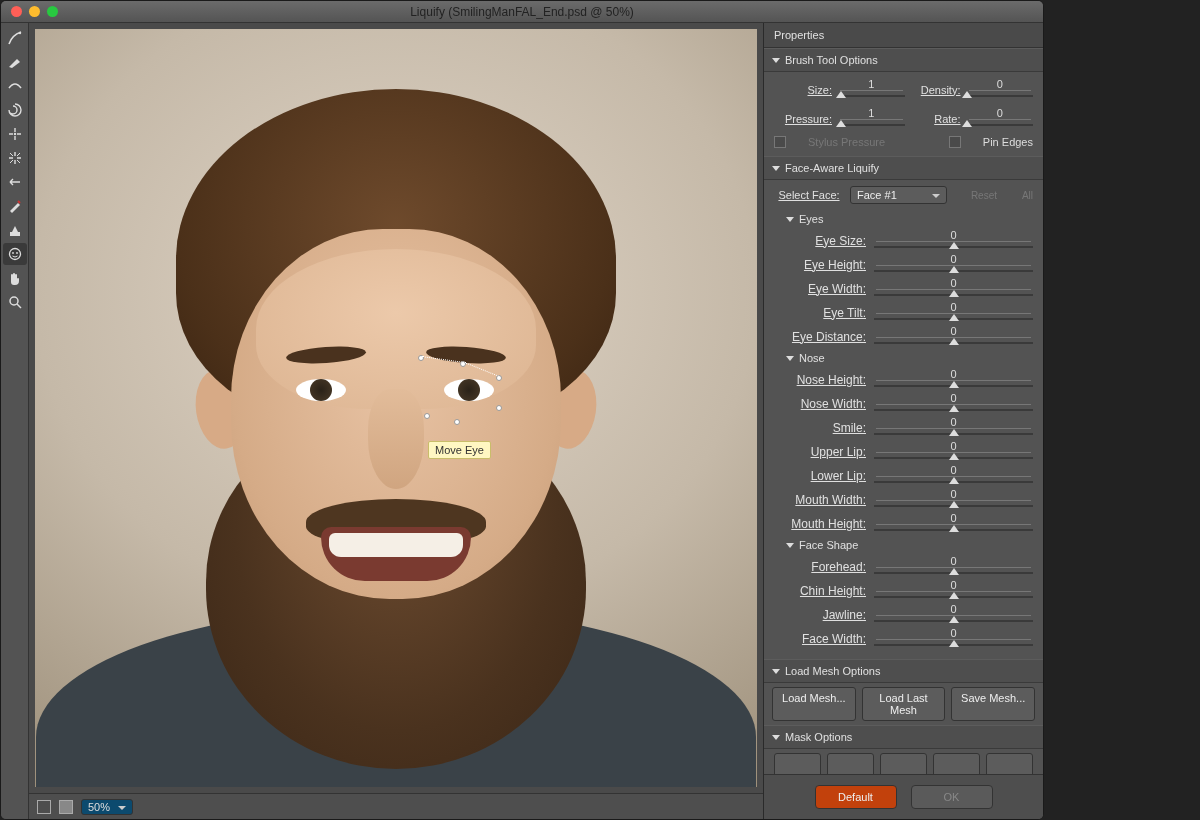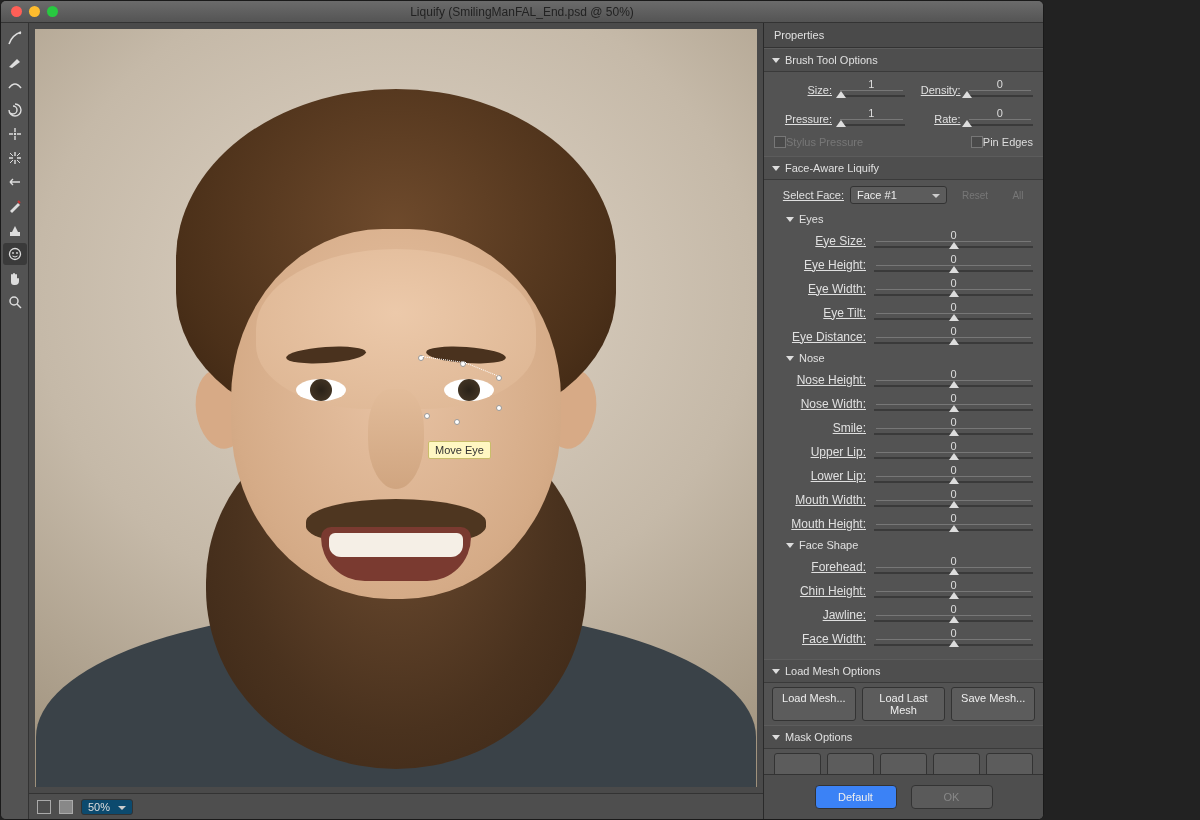--- a/index.html
+++ b/index.html
@@ -74,35 +74,35 @@
   .sect-head{display:flex;align-items:center;gap:5px;padding:5px 8px;background:#4e4e4e;border-top:1px solid #5c5c5c;border-bottom:1px solid #3a3a3a;}
   .tri{width:0;height:0;border-left:4px solid transparent;border-right:4px solid transparent;border-top:5px solid #ddd;}
   .sect-body{padding:6px 10px 8px 10px;display:flex;flex-direction:column;gap:6px;}
   .row2{display:grid;grid-template-columns:58px 1fr 50px 1fr;align-items:center;gap:6px;}
   .lbl{color:var(--fg);text-align:right;white-space:nowrap;text-decoration:underline;}
   .slider-wrap{display:flex;flex-direction:column;align-items:stretch;}
   .slider-val{font-size:11px;text-align:center;color:#ddd;border-bottom:1px solid #777;margin:0 2px;}
   .slider-track{height:10px;position:relative;}
   .slider-track .line{position:absolute;left:0;right:0;top:4px;height:2px;background:var(--track);}
   .slider-thumb{position:absolute;top:-0px;width:0;height:0;border-left:5px solid transparent;border-right:5px solid transparent;border-bottom:7px solid #ddd;transform:translateX(-5px);}
-  .chk{display:flex;align-items:center;gap:0;color:var(--fg-disabled);text-align:right;}
+  .chk{display:flex;align-items:center;gap:22px;color:var(--fg-disabled);text-align:right;}
   .chk .box{width:12px;height:12px;border:1px solid #777;background:#4a4a4a;}
   .row-sf{display:grid;grid-template-columns:70px 1fr 44px 30px;gap:6px;align-items:center;}
   .dd{background:#5c5c5c;border:1px solid #333;border-radius:3px;padding:2px 18px 2px 6px;position:relative;color:#eee;}
   .dd::after{content:"";position:absolute;right:6px;top:7px;border:4px solid transparent;border-top-color:#ccc;}
-  .mini-btn{background:transparent;color:var(--fg-disabled);text-align:center;font-size:10px;}
+  .mini-btn{background:transparent;color:var(--fg-disabled);text-align:right;font-size:10px;}
   .sub-head{display:flex;align-items:center;gap:5px;padding:3px 12px;}
   .param{display:grid;grid-template-columns:92px 1fr;align-items:center;gap:8px;margin:1px 0;}
   .param .lbl{font-size:12px;}
   .btn-row{display:flex;gap:6px;padding:4px 8px;}
   .btn{flex:1;background:var(--btn);border:1px solid var(--btn-border);border-radius:3px;text-align:center;padding:4px 2px;color:#eee;font-size:11px;}
   .mask-icons{display:flex;gap:6px;padding:4px 10px;}
   .mask-ic{flex:1;height:24px;background:#5c5c5c;border:1px solid #333;border-radius:3px;display:flex;align-items:center;justify-content:center;}
   .footer{display:flex;gap:14px;justify-content:center;padding:10px;border-top:1px solid #333;background:#4e4e4e;}
-  .fbtn{min-width:82px;text-align:center;padding:5px 14px;border-radius:4px;background:#3b82f6;border:1px solid #333;color:#eee;}
+  .fbtn{min-width:82px;text-align:center;padding:5px 14px;border-radius:4px;background:#c2410c;border:1px solid #333;color:#eee;}
   .fbtn.dis{color:#888;background:#5a5a5a;}
 </style>
 </head>
 <body>
 
 <div class="window">
   <div class="titlebar">
     <div class="traffic">
       <span class="tl-close"></span>
       <span class="tl-min"></span>
@@ -284,21 +284,21 @@
               </label>
           </div>
         </div>
 
         <div class="sect-head">
             <span class="tri"></span>
             <span>Face-Aware Liquify</span>
           </div>
         <div class="sect-body">
           <div class="row-sf">
-            <span class="lbl" style="text-align:right">Select Face:</span>
+            <span class="lbl" style="text-align:center">Select Face:</span>
             <div class="dd"><span>Face #1</span></div>
             <span class="mini-btn">Reset</span>
             <span class="mini-btn">All</span>
           </div>
 
           <div id="fal-groups">
               <div class="sub-head">
                 <span class="tri"></span>
                 <span>Eyes</span>
               </div>

